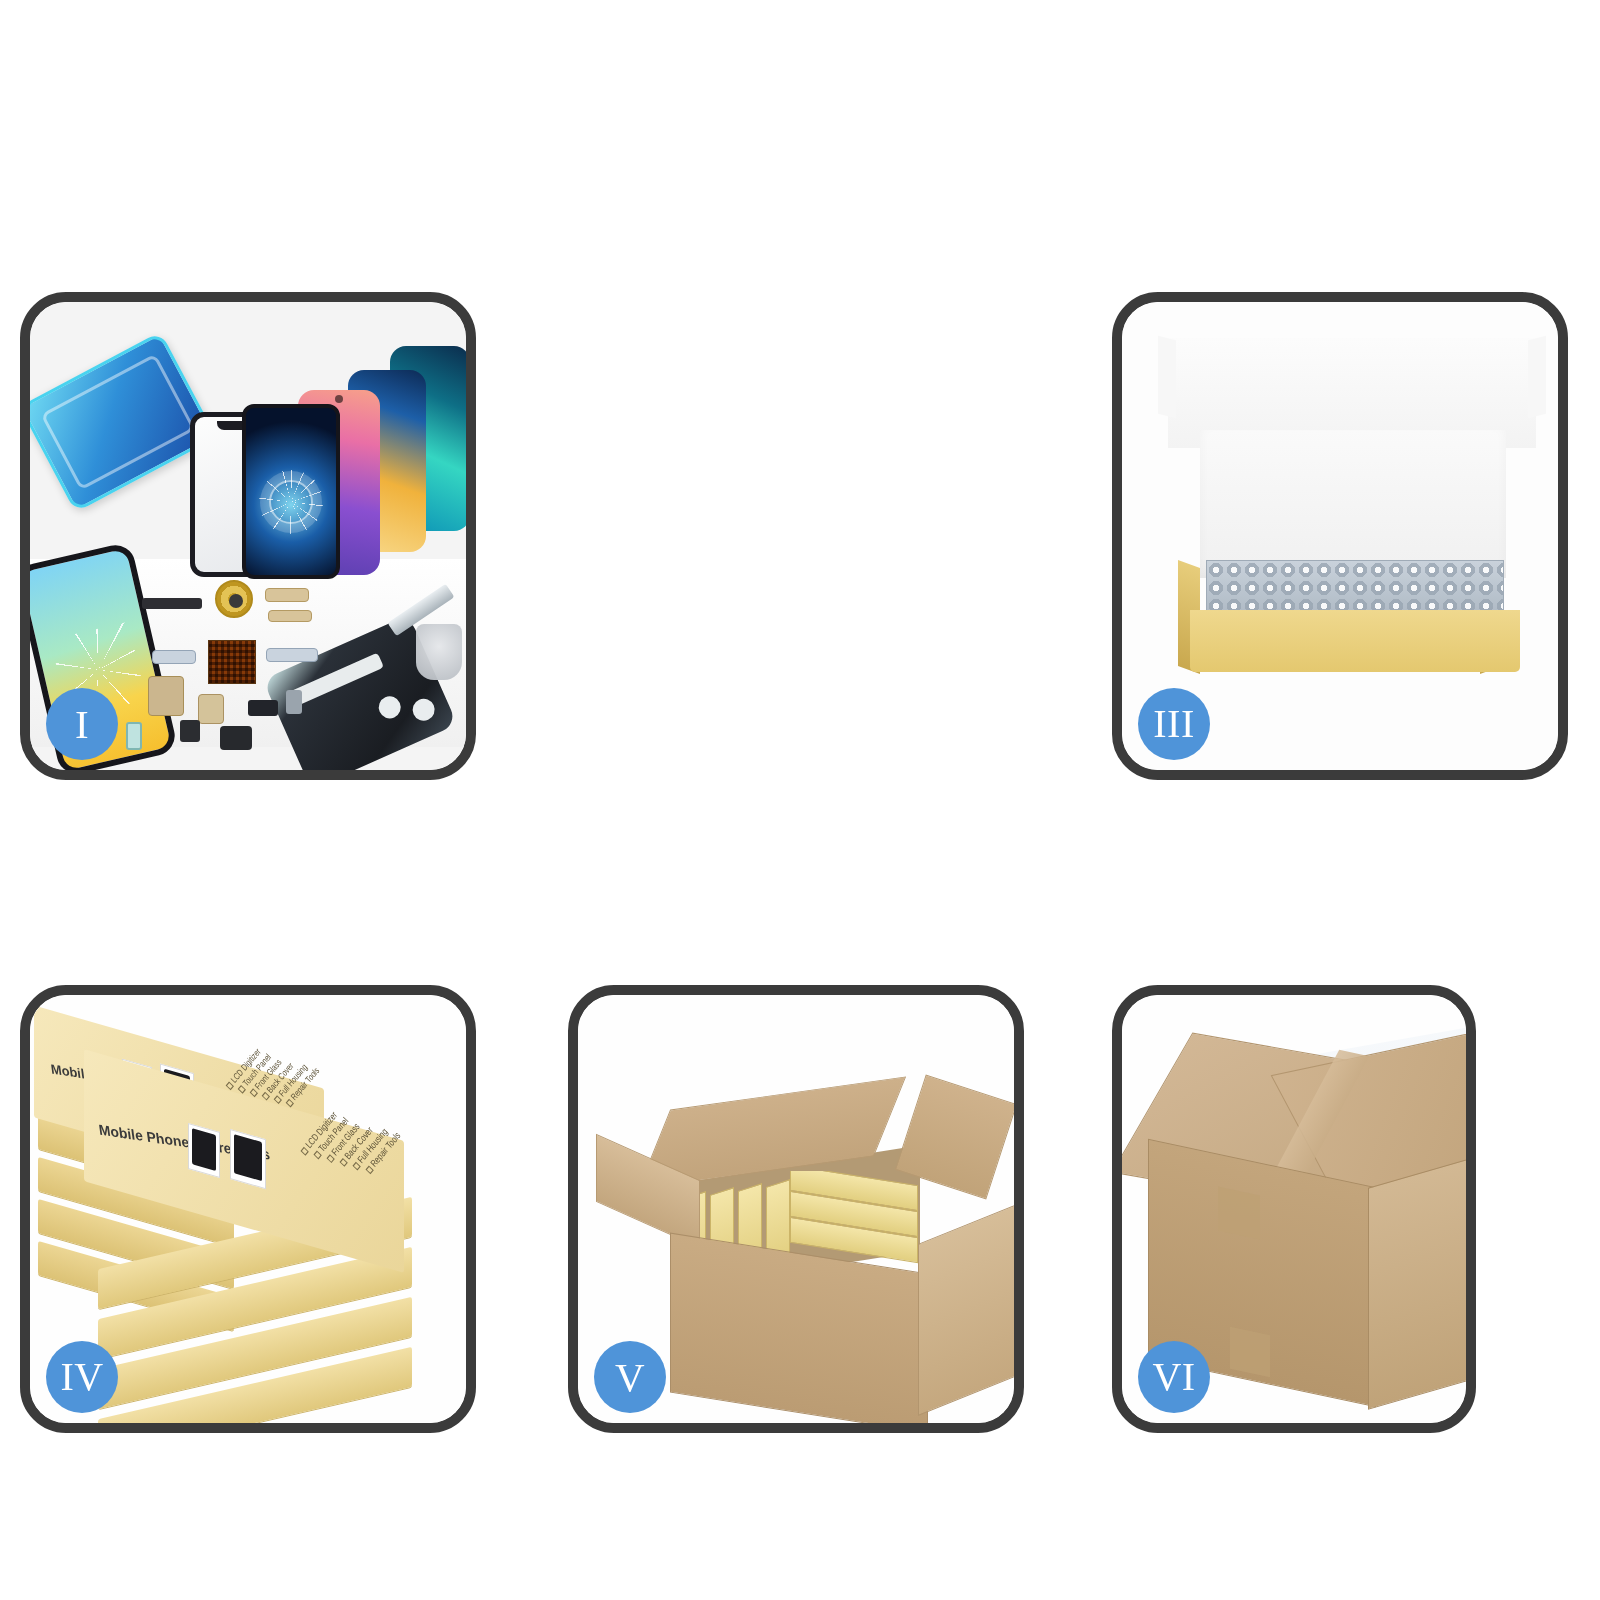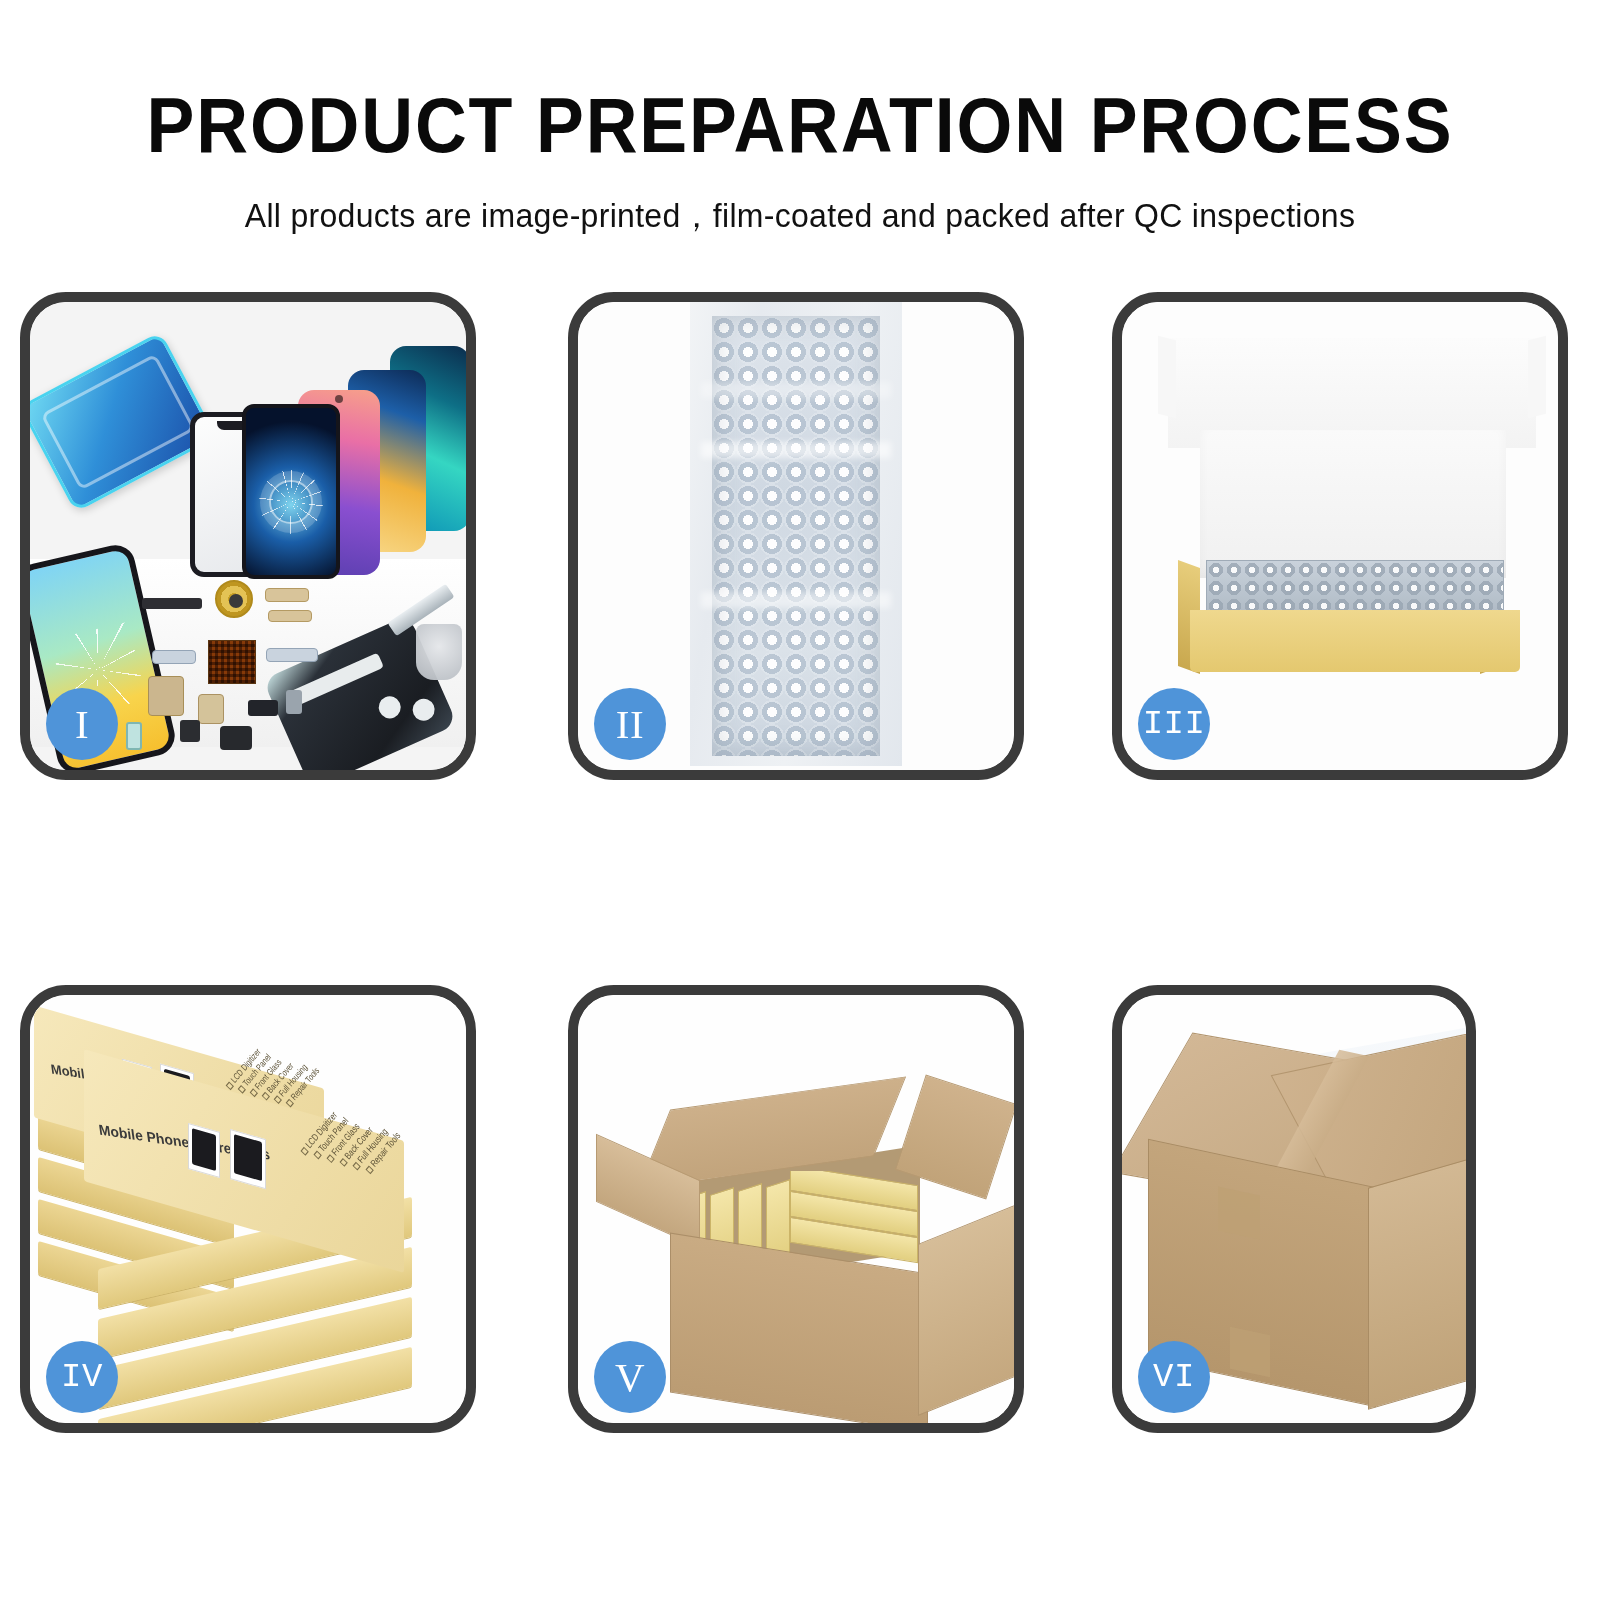--- a/index.html
+++ b/index.html
@@ -33,21 +33,21 @@
 
   
   .badge{
     position:absolute; left:16px; bottom:10px;
     width:72px; height:72px; border-radius:50%;
     background:#4f94d9; color:#ffffff;
     font-family:"Liberation Serif", serif;
     font-size:41px; line-height:72px; text-align:center;
     letter-spacing:0.5px; z-index:40;
   }
-  .badge.wide{ font-size:34px;font-family:Liberation Mono, monospace; }
+  .badge.wide{ font-size:40px; }
 
   
   .collage{ position:absolute; inset:0; background:#f4f4f4; }
   .collage:after{
     content:""; position:absolute; left:0; right:0; top:55%;
     height:40%; background:linear-gradient(#ffffff,#f0f0f0);
   }
   .ph{ position:absolute; border-radius:10px; }
   .ph-film{
     left:8px; top:60px; width:160px; height:120px;
@@ -359,24 +359,20 @@
     background:linear-gradient(#d2b893,#c0a379); transform:skewY(-16deg);
     border:1px solid #a98c64;
   }
   .p6-sticker{ position:absolute; background:#bda074; opacity:.75; }
 </style>
 </head>
 <body>
 
 <div id="root">
 
-  <div class="hdr">
-    <div class="hdr-title">PRODUCT PREPARATION PROCESS</div>
-    <div class="hdr-sub">All products are image-printed，film-coated and packed after QC inspections</div>
-  </div>
 
   <div class="panel" style="left:20px;  top:292px;  width:456px; height:488px;">
     <div class="inner">
       <div class="collage">
         <div class="ph ph-film"></div>
         <div class="ph ph-glass"></div>
         <div class="ph ph-crack"></div>
         <div class="ph ph-purple"></div>
         <div class="ph ph-orange"></div>
         <div class="ph ph-teal"></div>
@@ -396,30 +392,20 @@
         <div class="scr s2"></div>
         <div class="scr s3"></div>
         <div class="scr s4"></div>
         <div class="tweez"></div>
         <div class="brush"></div>
       </div>
     </div>
     <div class="badge">I</div>
   </div>
 
-  <div class="panel" style="left:568px; top:292px; width:456px; height:488px;">
-    <div class="inner">
-      <div class="bw-bg">
-        <div class="bw-bag"></div>
-        <div class="bw-grid"></div>
-        <div class="bw-sheen"></div>
-      </div>
-    </div>
-    <div class="badge">II</div>
-  </div>
 
   <div class="panel" style="left:1112px; top:292px; width:456px; height:488px;">
     <div class="inner">
       <div class="p3-bg">
         <div class="p3-lid"></div>
         <div class="p3-back"></div>
         <div class="p3-flapL"></div>
         <div class="p3-flapR"></div>
         <div class="p3-wrap"></div>
         <div class="p3-front"></div>

